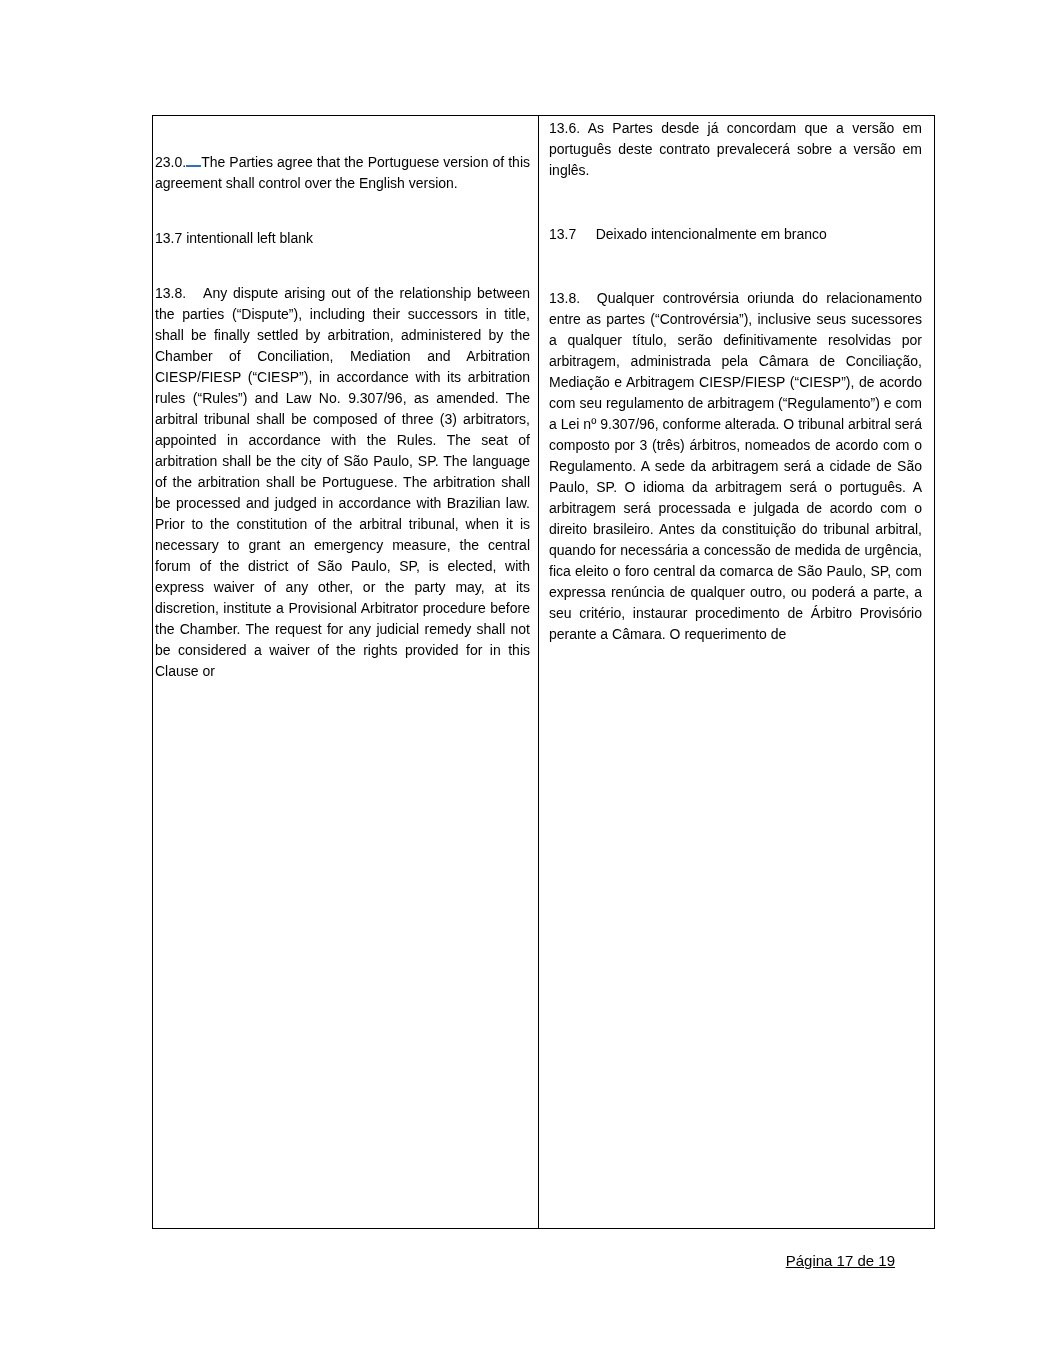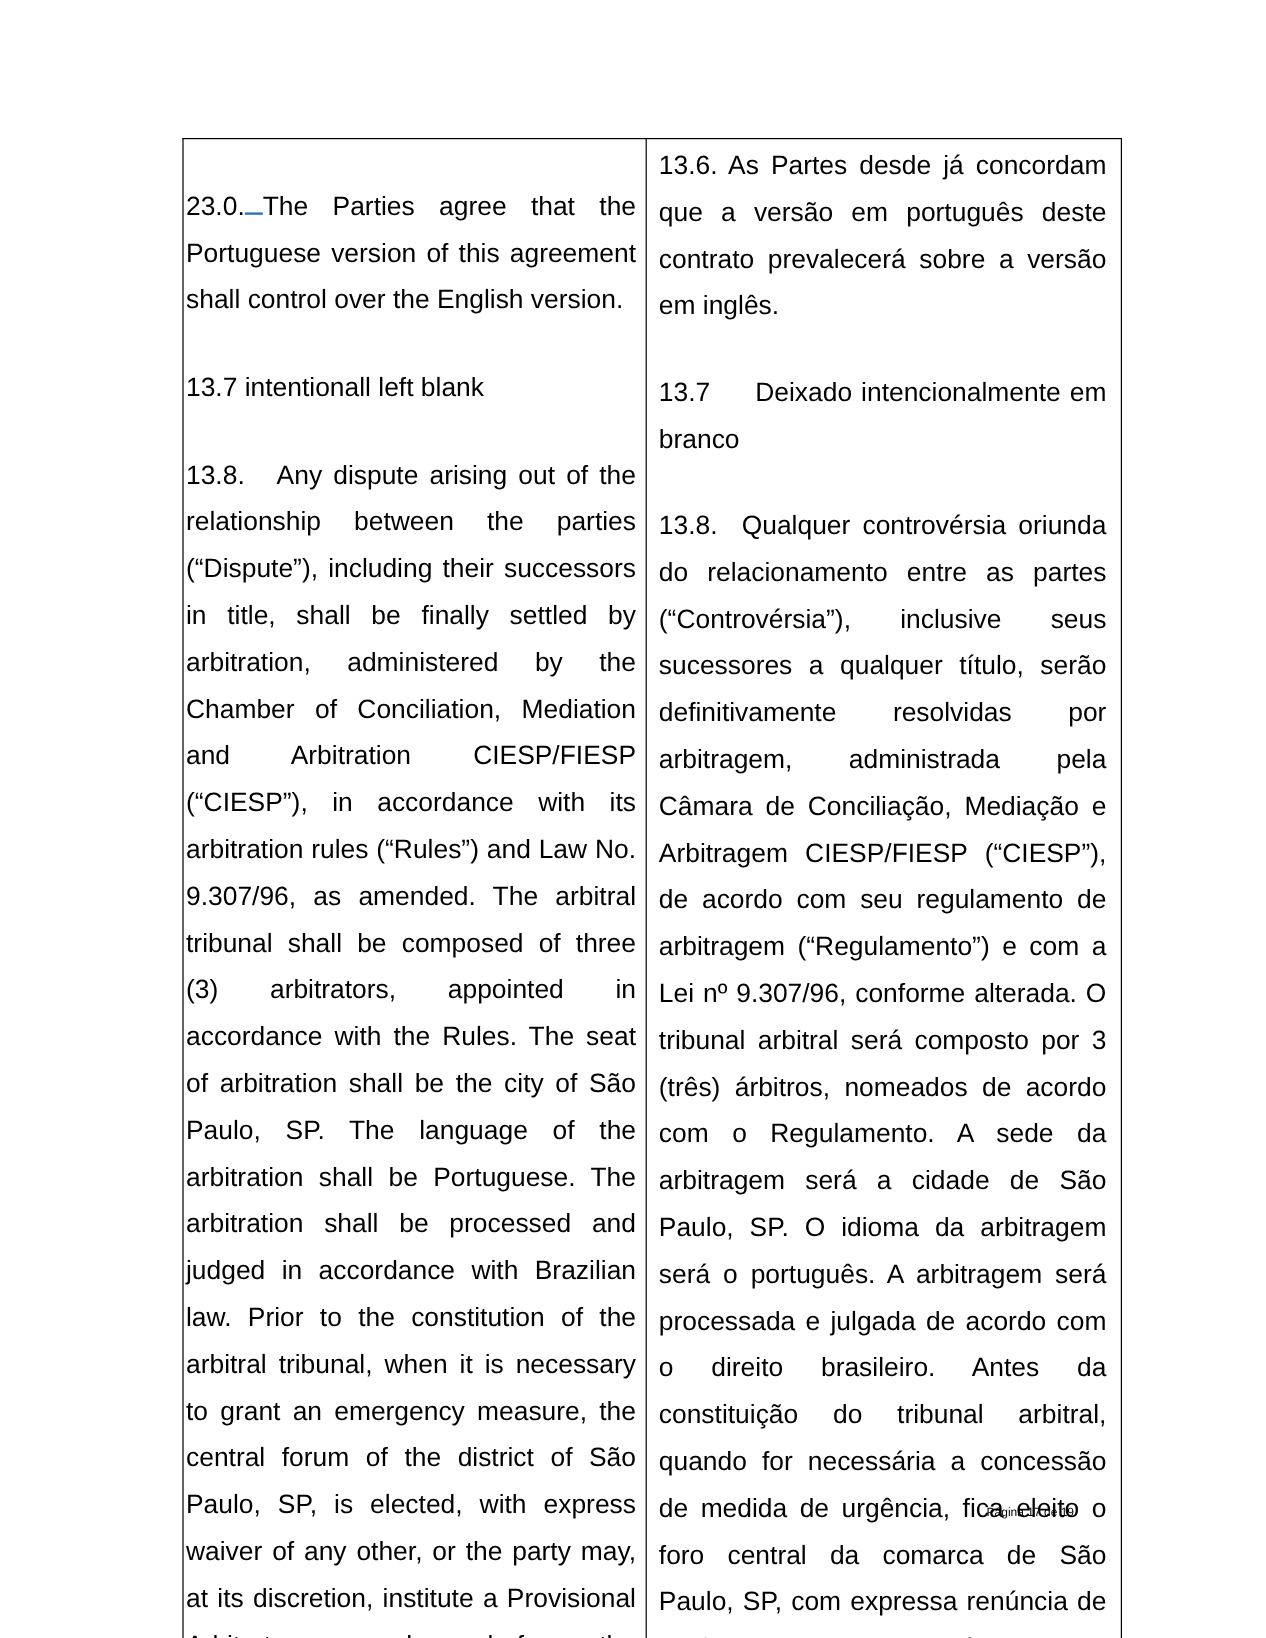--- a/index.html
+++ b/index.html
@@ -22,42 +22,43 @@
   }
   .doc-table td {
     border: 1.5px solid #000000;
     vertical-align: top;
     height: 1110px;
   }
   td.col-en { width: 375px; padding: 2px 8px 0 2px; }
   td.col-pt { width: 373px; padding: 2px 12px 0 10px; }
   .doc-table p {
     margin: 0;
-    font-size: 22px;
-    line-height: 39px;
+    font-size: 14px;
+    line-height: 21px;
     text-align: justify;
   }
   .col-en p:first-child { margin-top: 33.5px; }
   .col-en p + p { margin-top: 34px; }
-  .col-pt p + p { margin-top: 33px; }
+  .col-pt p + p { margin-top: 43px; }
   .p-en-138 { margin-left: 7px; }
   .ins-mark {
     display: inline-block;
     width: 15px;
     height: 1px;
     border-bottom: 2px solid #2E74B5;
     vertical-align: baseline;
   }
   .footer {
     position: absolute;
     top: 1253px;
     right: 160px;
-    font-size: 10px;
+    font-size: 15px;
     line-height: 16px;
     color: #000000;
+    text-decoration: underline;
   }
 </style>
 </head>
 <body>
 
 <table class="doc-table">
   <tbody>
       <tr>
     <td class="col-en">
       <p><span>23.0.</span><span class="ins-mark"></span><span>The Parties agree that the Portuguese version of this agreement shall control over the English version.</span></p>

